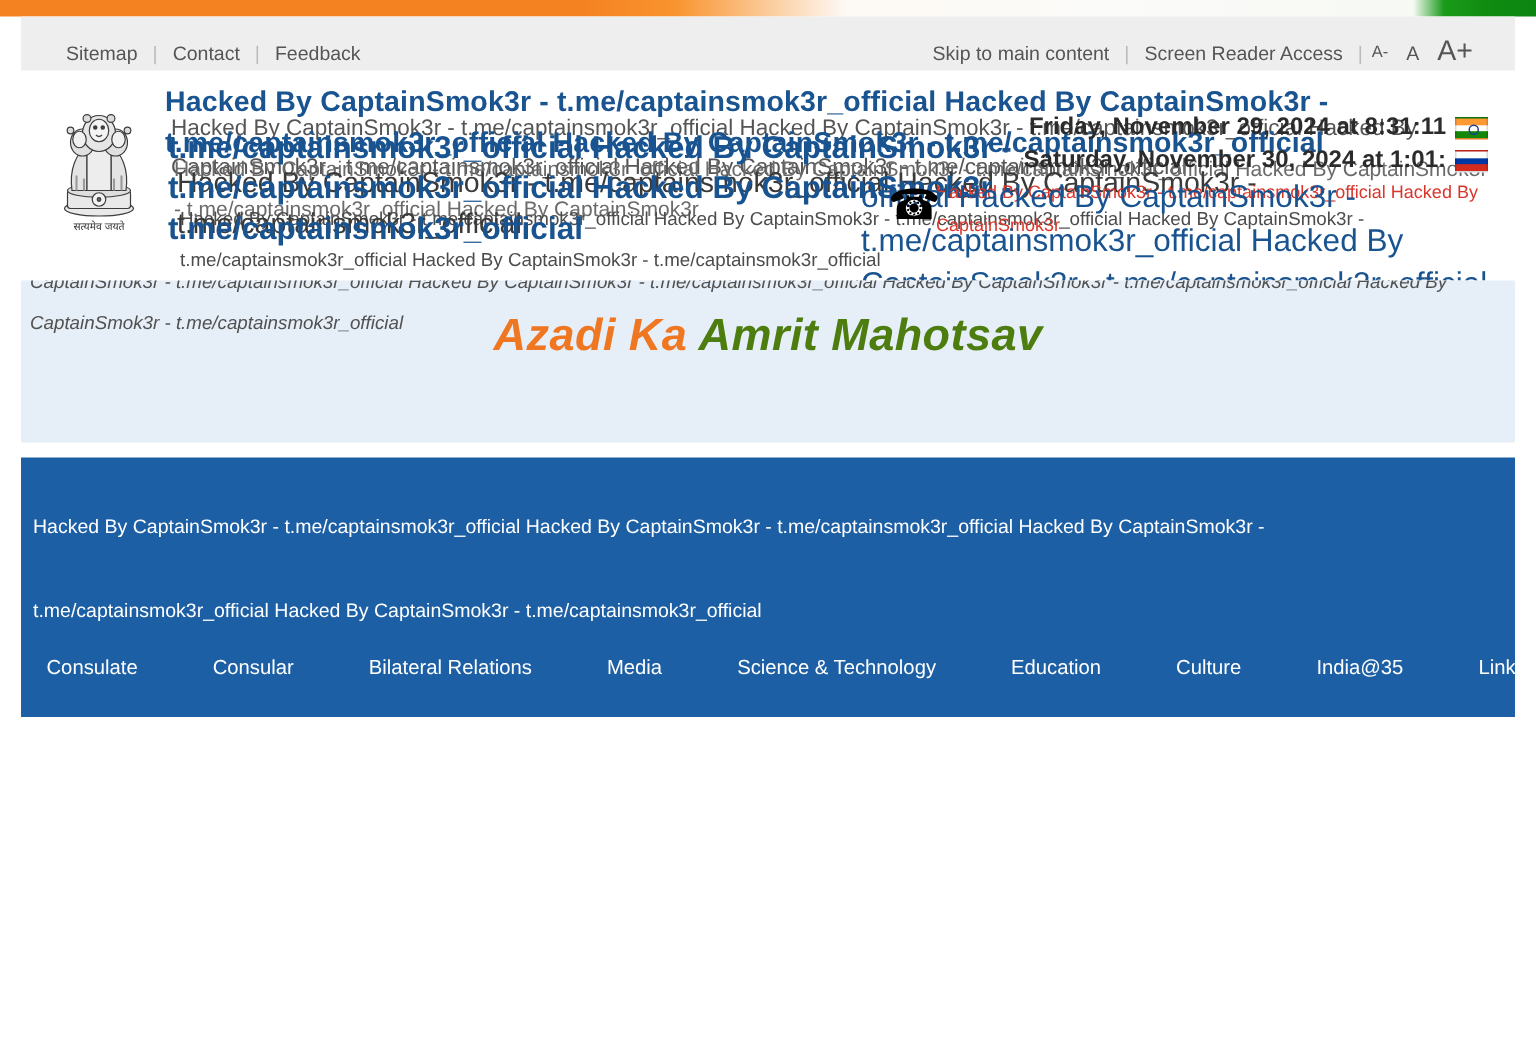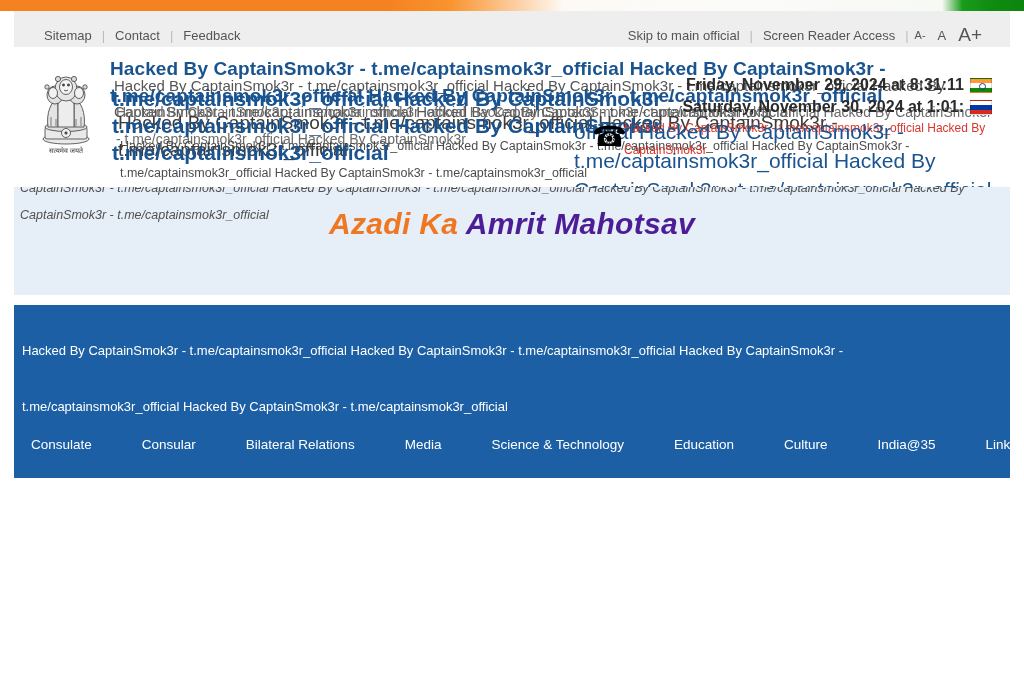--- a/index.html
+++ b/index.html
@@ -158,21 +158,21 @@
     color: #515151; font-size: 12.5px; line-height: 27px;
     pointer-events: none;
   }
   .azadi-title {
     position: absolute; left: 0; right: 0; top: 20px;
     text-align: center;
     font-size: 30px; font-weight: bold;
     letter-spacing: 0.3px;
   }
   .azadi-orange { color: #f07722; }
-  .azadi-green { color: #4c1d95; }
+  .azadi-green { color: #4d7c0f; }
   .azadi-sub {
     position: absolute; left: 0; right: 0; top: 64px;
     text-align: center;
     font-size: 15px; color: #6f6f6f;
   }
 
   
   .blue-section {
     position: absolute; top: 305px; left: 14px;
     width: 996px; height: 173px;
@@ -199,21 +199,21 @@
 
 <div class="utility-bar">
   <div class="utility-left">
     <a class="util-link">Sitemap</a>
     <span class="util-sep">|</span>
     <a class="util-link">Contact</a>
     <span class="util-sep">|</span>
     <a class="util-link">Feedback</a>
   </div>
   <div class="utility-right">
-    <a class="util-link">Skip to main official</a>
+    <a class="util-link">Skip to main content</a>
     <span class="util-sep">|</span>
     <a class="util-link">Screen Reader Access</a>
     <span class="util-sep">|</span>
     <span class="font-ctl fs-small">A-</span>
     <span class="font-ctl fs-med">A</span>
     <span class="font-ctl fs-large">A+</span>
   </div>
 </div>
 
 <div class="header-band">

